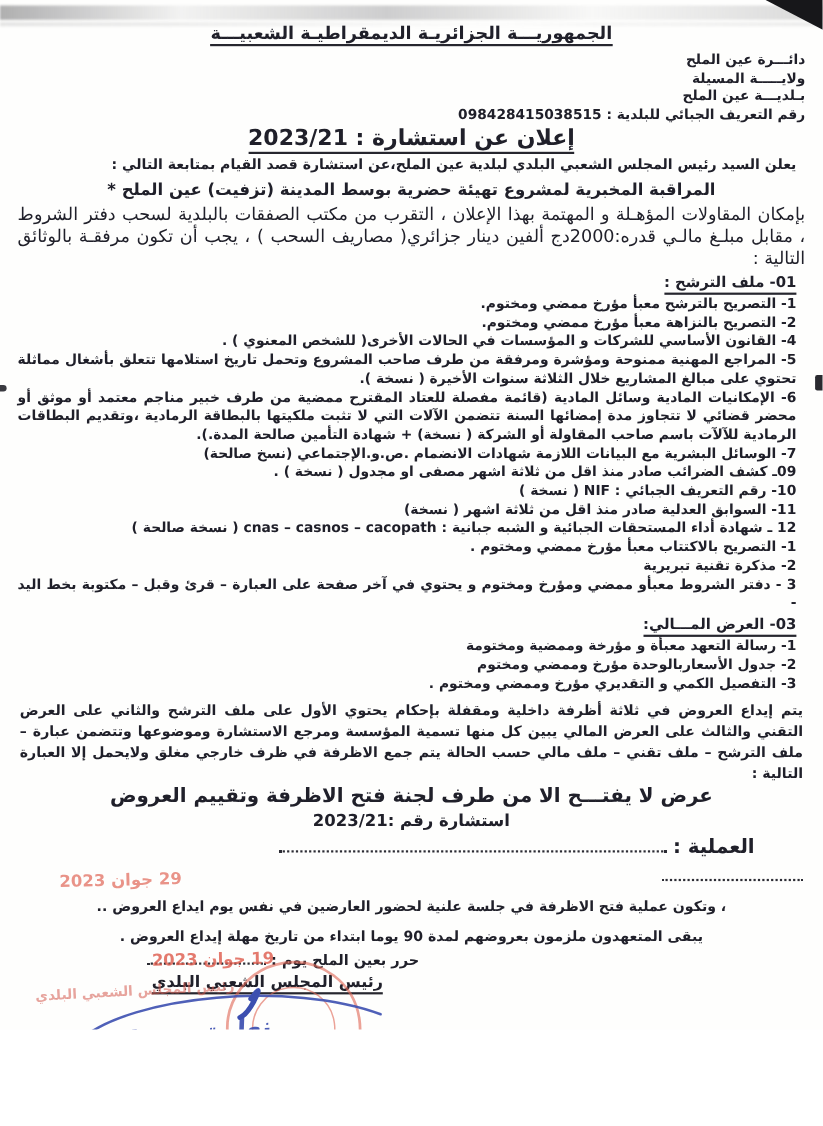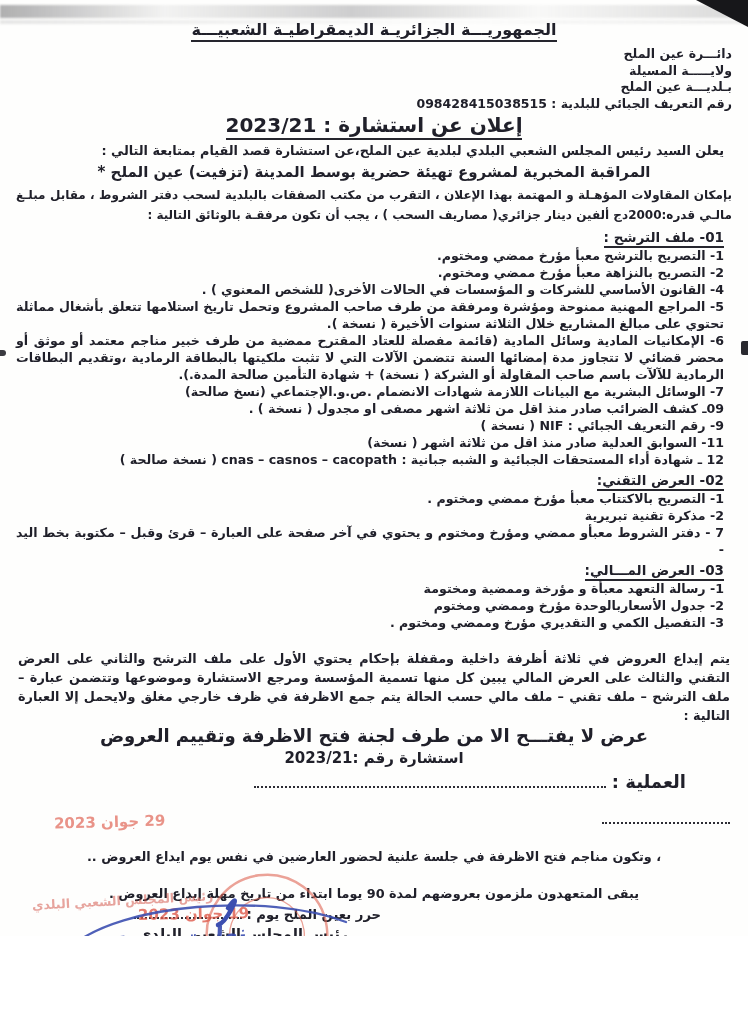--- a/index.html
+++ b/index.html
@@ -21,24 +21,24 @@
   .b{font-weight:bold;}
   .u{border-bottom:2px solid #26262e;padding-bottom:1px;}
   .rep{font-size:16px;font-weight:bold;letter-spacing:.5px;margin-top:8px;}
   .auth{font-size:12.5px;font-weight:bold;line-height:16.5px;margin-top:7px;padding-right:6px;}
   .nif{font-size:12.5px;font-weight:bold;line-height:16.5px;padding-right:6px;}
   .nif .num{font-weight:bold;letter-spacing:.5px;}
   .title{font-size:20px;margin-top:1px;}
   .title .u{border-bottom-width:2px;}
   .announce{font-size:12.8px;font-weight:bold;line-height:19px;margin-top:4px;padding:0 14px;}
   .subject{font-size:15px;font-weight:bold;line-height:23px;margin-top:1px;}
-  .conditions{font-size:12px;font-weight:bold;line-height:20px;padding:0 6px;text-align:justify;margin-top:1px;}
+  .conditions{font-size:16px;font-weight:normal;line-height:20px;padding:0 6px;text-align:justify;margin-top:1px;}
   .sec{font-size:13.5px;margin-top:3px;padding-right:14px;line-height:19px;}
   .item{font-size:12.6px;font-weight:bold;line-height:17px;padding:0 14px 0 6px;text-align:justify;}
-  .par{font-size:12.8px;font-weight:bold;line-height:19px;padding:0 8px;text-align:justify;margin-top:18px;}
+  .par{font-size:12.8px;font-weight:bold;line-height:19px;padding:0 8px;text-align:justify;margin-top:8px;}
   .note{font-size:18px;font-weight:bold;line-height:19px;text-align:center;margin-top:1px;}
   .ref{font-size:15px;font-weight:bold;text-align:center;line-height:22px;margin-top:2px;}
   .op{font-size:18px;line-height:21px;padding-right:52px;margin-top:2px;}
   .dots{display:inline-block;border-bottom:2px dotted #2c2c34;height:11px;vertical-align:baseline;}
   .w360{width:352px;}
   .w130{width:128px;}
   .w110{width:108px;}
   .prep{position:relative;}
   .footer{position:relative;text-align:left;padding-left:128px;margin-top:2px;}
   .drafted{font-size:13.2px;font-weight:bold;line-height:19px;}
@@ -93,48 +93,47 @@
     <div class="conditions">بإمكان المقاولات المؤهـلة و المهتمة بهذا الإعلان ، التقرب من مكتب الصفقات بالبلدية  لسحب دفتر الشروط ، مقابل مبلـغ مالـي قدره:2000دج   ألفين دينار جزائري( مصاريف السحب ) ، يجب أن تكون مرفقـة بالوثائق التالية :</div>
 
     <div class="sec"><span class="u b">01- ملف الترشح :</span></div>
     <div class="item">1- التصريح بالترشح معبأ مؤرخ ممضي ومختوم.</div>
     <div class="item">2- التصريح بالنزاهة معبأ مؤرخ ممضي ومختوم.</div>
     <div class="item">4- القانون الأساسي للشركات و المؤسسات في الحالات الأخرى( للشخص المعنوي ) .</div>
     <div class="item">5- المراجع المهنية ممنوحة ومؤشرة ومرفقة من طرف صاحب المشروع وتحمل تاريخ استلامها تتعلق بأشغال مماثلة تحتوي على مبالغ  المشاريع خلال الثلاثة سنوات الأخيرة ( نسخة ).</div>
     <div class="item">6- الإمكانيات المادية وسائل المادية (قائمة مفصلة للعتاد المقترح ممضية من طرف خبير مناجم معتمد أو موثق أو محضر قضائي لا تتجاوز مدة إمضائها السنة تتضمن الآلات التي لا تثبت ملكيتها بالبطاقة الرمادية ،وتقديم البطاقات الرمادية للآلآت باسم صاحب المقاولة أو الشركة ( نسخة) + شهادة التأمين صالحة المدة.).</div>
     <div class="item">7- الوسائل البشرية مع البيانات اللازمة شهادات الانضمام .ص.و.الإجتماعي (نسخ صالحة)</div>
     <div class="item">09ـ كشف الضرائب صادر منذ اقل من ثلاثة اشهر مصفى او مجدول ( نسخة ) .</div>
-    <div class="item">9- رقم التعريف الجبائي :  NIF  (  نسخة )</div>
+    <div class="item">10- رقم التعريف الجبائي :  NIF  (  نسخة )</div>
     <div class="item">11- السوابق العدلية صادر منذ اقل من ثلاثة اشهر ( نسخة)</div>
     <div class="item">12 ـ شهادة أداء المستحقات الجبائية و الشبه جبانية :  cnas – casnos – cacopath  (  نسخة  صالحة )</div>
 
-    <div class="sec"><span class="u b">02- العرض التقني:</span></div>
     <div class="item">1- التصريح بالاكتتاب معبأ مؤرخ ممضي ومختوم .</div>
     <div class="item">2- مذكرة تقنية تبريرية</div>
-    <div class="item">7 - دفتر الشروط معبأو ممضي ومؤرخ ومختوم و يحتوي في آخر صفحة على العبارة – قرئ وقبل – مكتوبة بخط اليد -</div>
+    <div class="item">3 - دفتر الشروط معبأو ممضي ومؤرخ ومختوم و يحتوي في آخر صفحة على العبارة – قرئ وقبل – مكتوبة بخط اليد -</div>
 
     <div class="sec"><span class="u b">03- العرض المـــالي:</span></div>
     <div class="item">1- رسالة التعهد معبأة و مؤرخة وممضية ومختومة</div>
     <div class="item">2- جدول الأسعاربالوحدة مؤرخ وممضي ومختوم</div>
     <div class="item">3- التفصيل الكمي و التقديري مؤرخ وممضي ومختوم .</div>
 
     <div class="par">يتم إيداع العروض في ثلاثة أظرفة داخلية ومقفلة بإحكام يحتوي الأول على ملف الترشح والثاني على العرض التقني والثالث على العرض المالي يبين كل منها تسمية المؤسسة ومرجع الاستشارة وموضوعها وتتضمن عبارة – ملف الترشح – ملف تقني – ملف مالي حسب الحالة يتم جمع الاظرفة في ظرف خارجي مغلق ولايحمل إلا العبارة التالية :</div>
     <div class="note">عرض لا  يفتـــح الا من طرف لجنة فتح الاظرفة وتقييم العروض</div>
     <div class="ref">استشارة  رقم :2023/21</div>
 
     <div class="op">
       <span class="b u" style="border-bottom-style:none;">العملية  :</span>
       <span class="dots w360"></span>
     </div>
 
     <div class="par prep">
       <span class="dots w130"></span>
       <span class="rstamp a">29 جوان 2023</span>
     </div>
-    <div class="par" style="text-align:center;">، وتكون مناجم فتح الاظرفة في جلسة علنية لحضور العارضين في نفس يوم ايداع العروض ..</div>
+    <div class="par" style="text-align:center;">، وتكون عملية فتح الاظرفة في جلسة علنية لحضور العارضين في نفس يوم ايداع العروض ..</div>
     <div class="par" style="text-align:center;">يبقى المتعهدون ملزمون بعروضهم لمدة 90 يوما ابتداء من تاريخ مهلة إيداع العروض .</div>
 
     <div class="footer">
       <div class="drafted">
         <span>حرر بعين الملح يوم :</span>
         <span class="dots w110"></span>
         <span class="rstamp b" style="position:relative;display:inline-block;left:0;top:0;margin-right:-120px;">19 جوان 2023</span>
       </div>
       <div class="pres"><span class="u b">رئيس المجلس الشعبي البلدي</span></div>
     </div>

